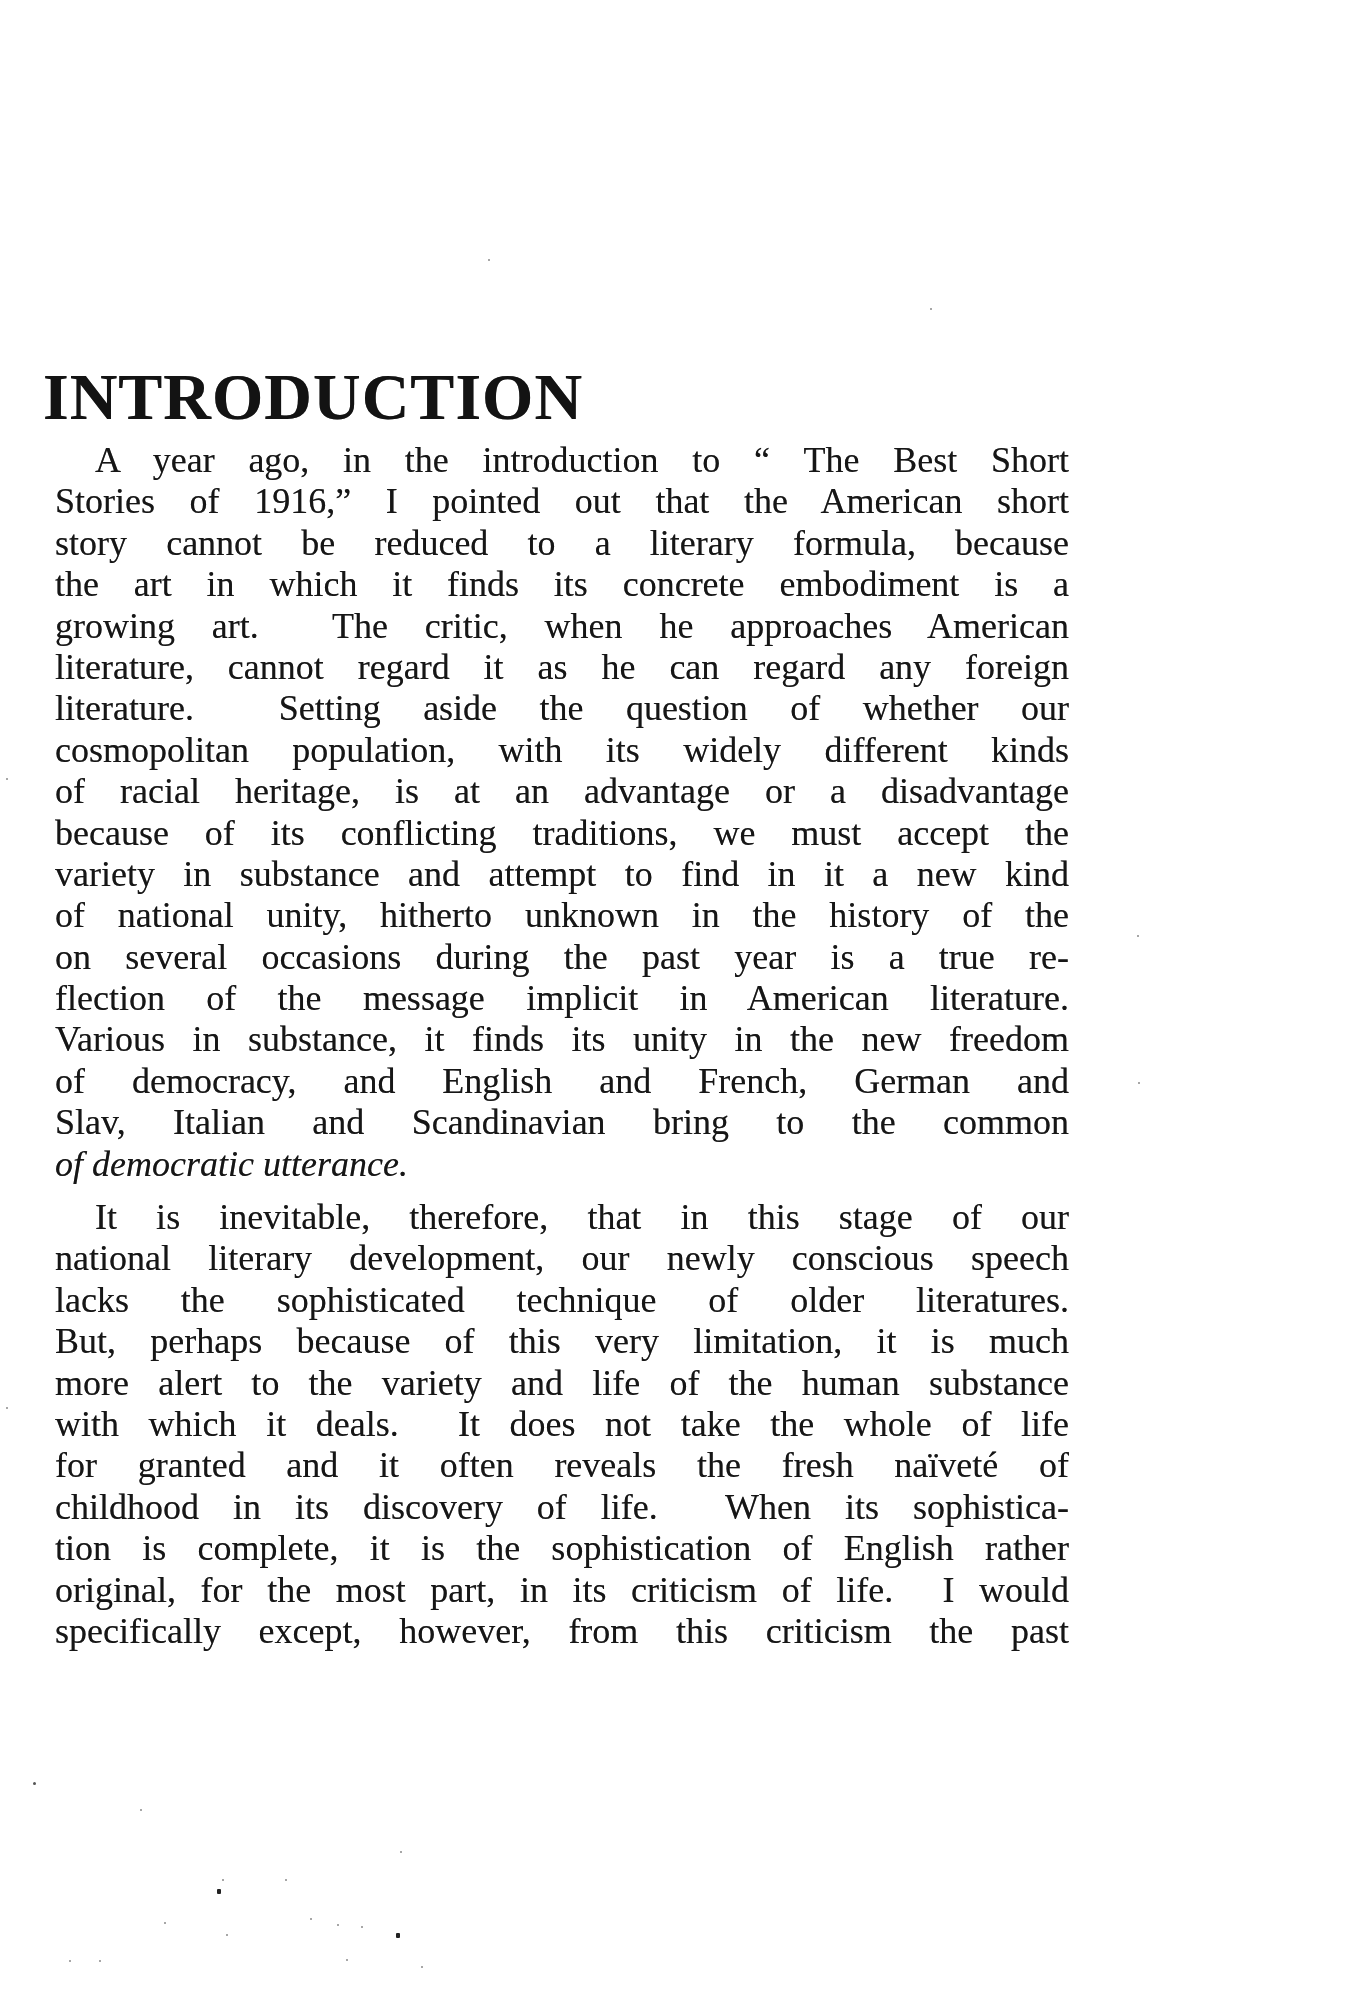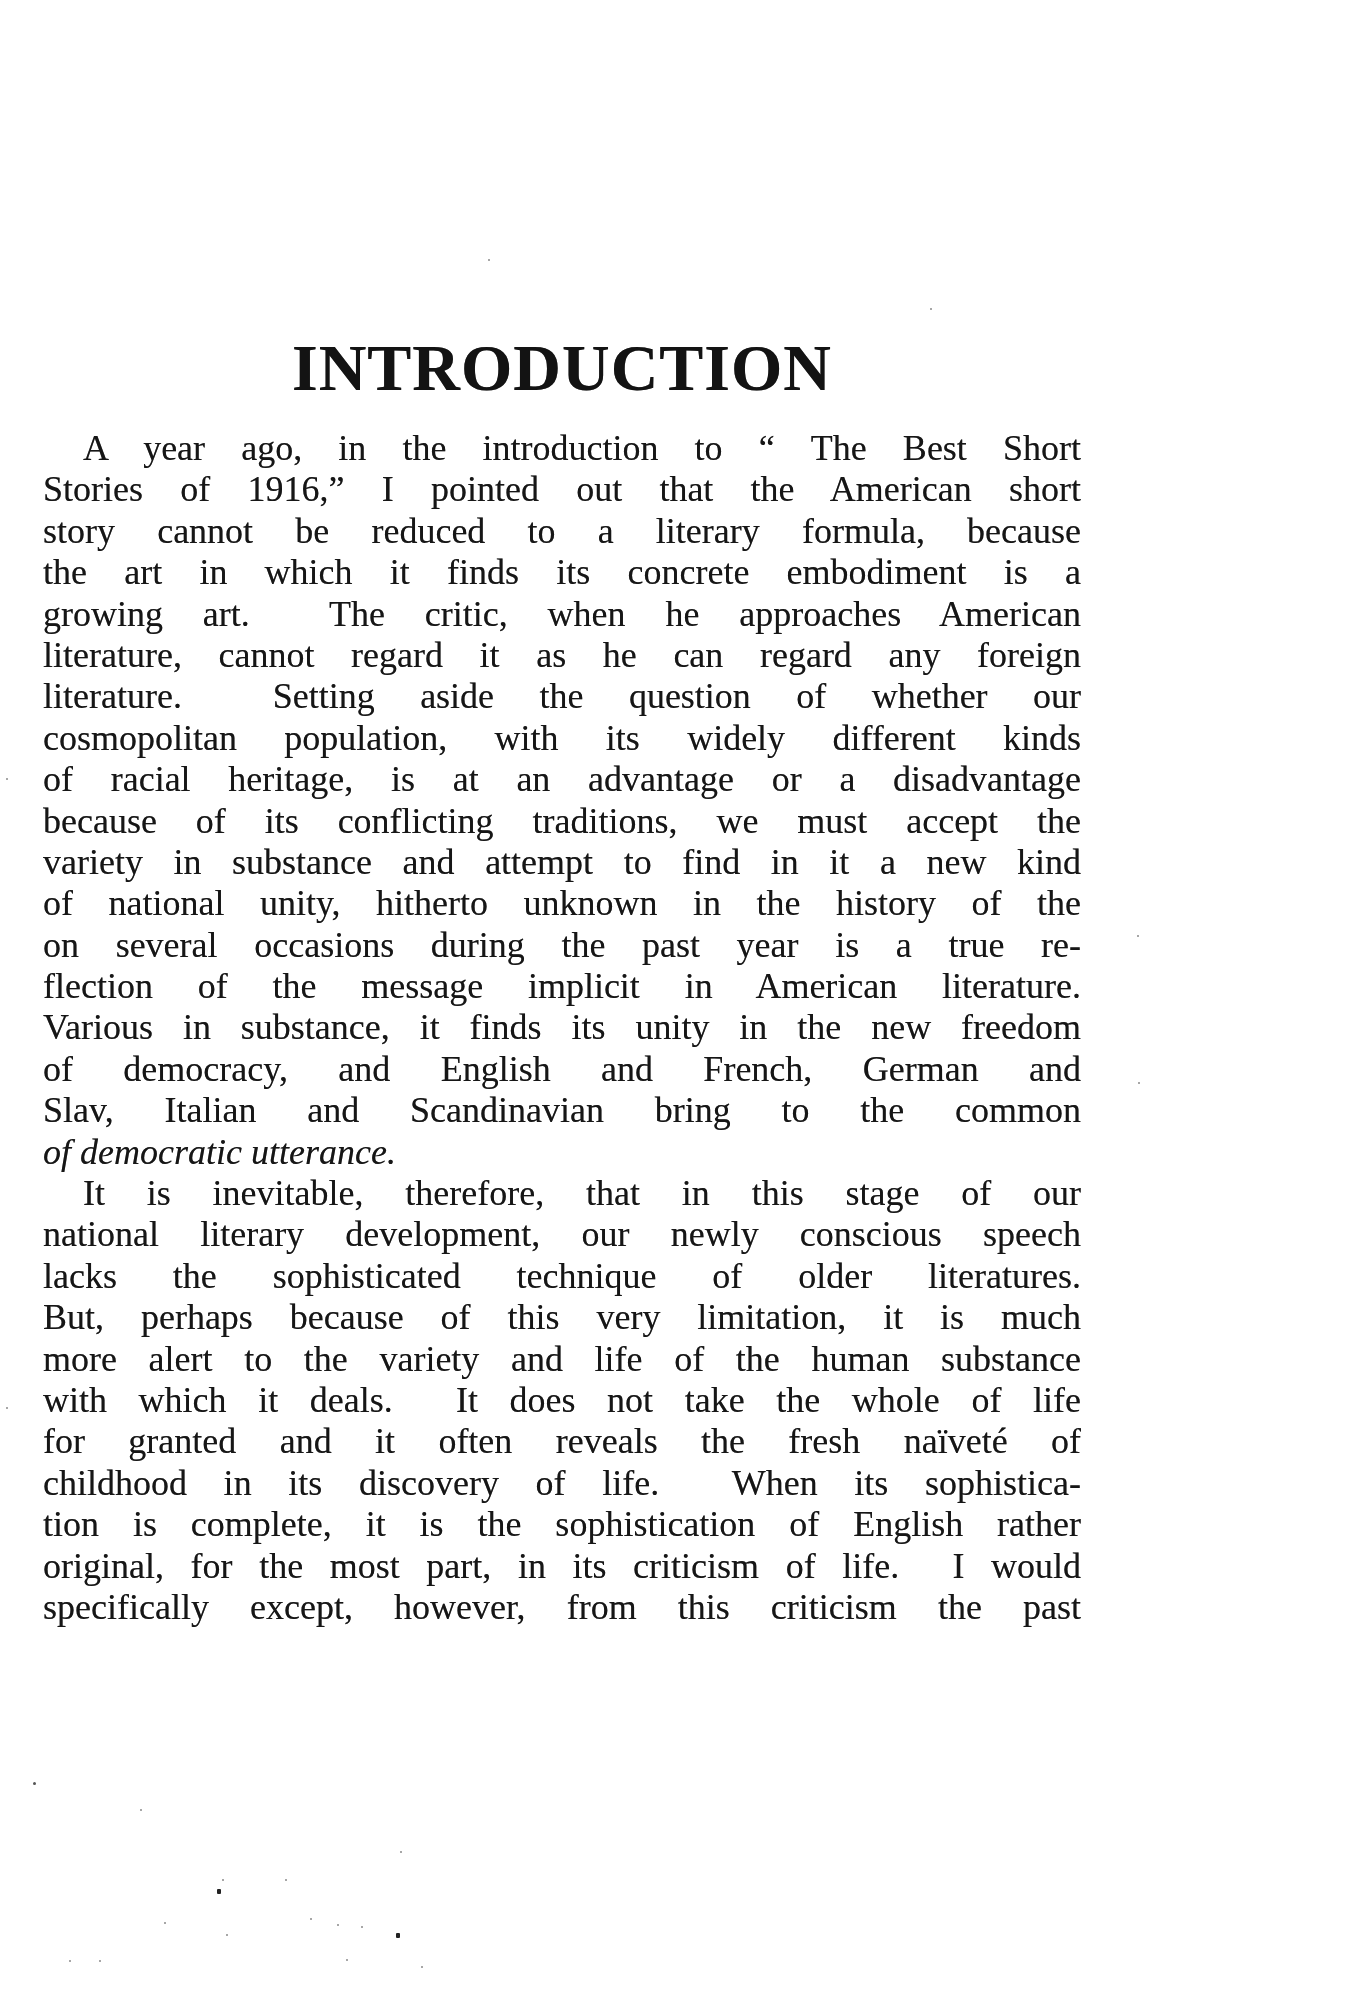--- a/index.html
+++ b/index.html
@@ -12,41 +12,40 @@
     width: 1359px;
     height: 1997px;
     background: #ffffff;
     overflow: hidden;
     font-family: "Liberation Serif", "DejaVu Serif", serif;
     color: #161616;
   }
   .page-title {
     position: absolute;
     left: 43px;
-    top: 291px;
+    top: 320px;
     width: 1038px;
-    text-align: center;
     font-size: 66px;
     font-weight: 700;
     letter-spacing: 1px;
     line-height: 1;
     color: #131313;
     text-shadow: 0 0 0.5px rgba(0,0,0,0.55);
     white-space: nowrap;
   }
   .text-block {
     position: absolute;
     left: 43px;
     top: 428px;
     width: 1038px;
     font-size: 36px;
     line-height: 41.4px;
     text-shadow: 0 0 0.5px rgba(0,0,0,0.5);
   }
-  .paragraph { margin: 0; padding: 0; }
+  .paragraph { margin: 12px; padding: 0; }
   .text-line {
     text-align: justify;
     text-align-last: justify;
     white-space: nowrap;
     height: 41.4px;
   }
   .text-line.indent { padding-left: 40px; }
   .text-line.short-line {
     text-align: center;
     text-align-last: left;

